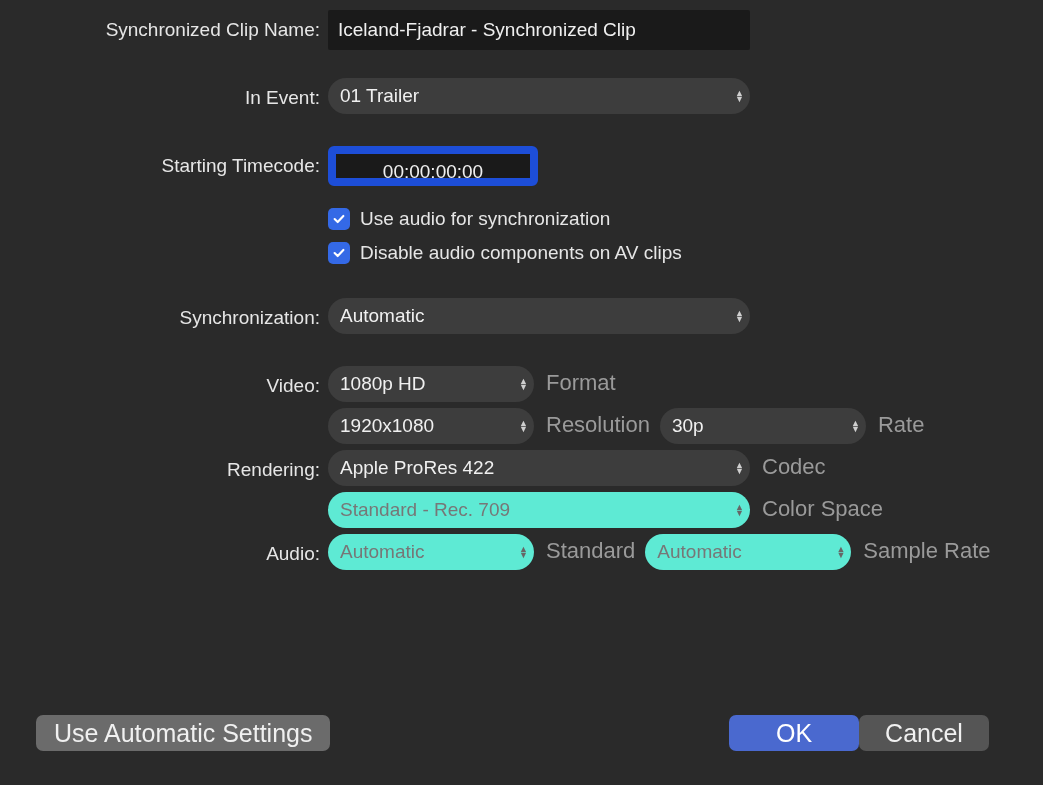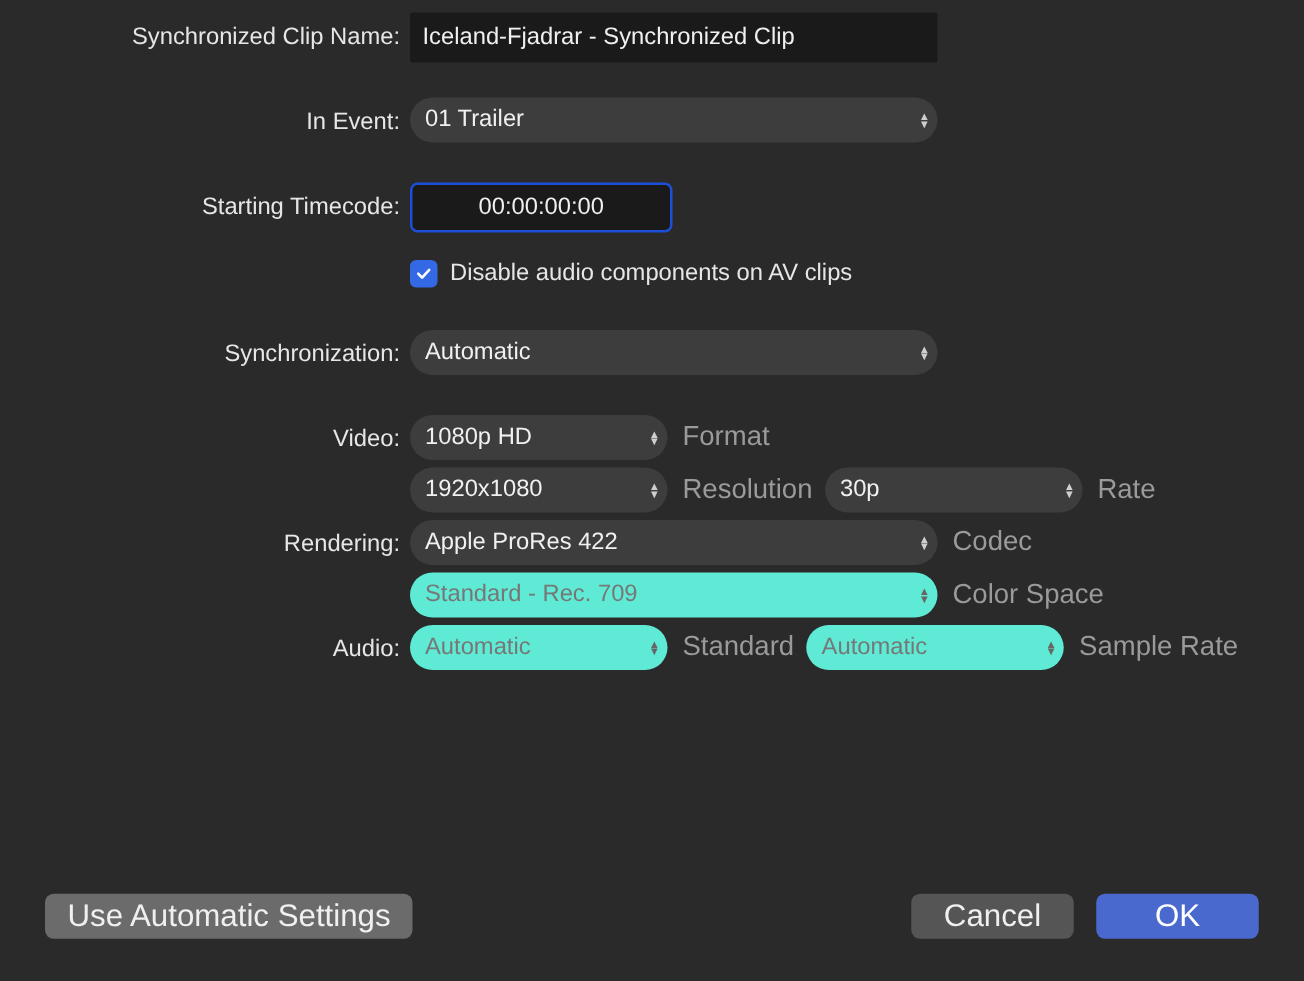--- a/index.html
+++ b/index.html
@@ -43,21 +43,21 @@
     line-height: 40px;
     padding: 0 10px;
     border-radius: 2px;
     width: 422px;
     font-size: 19px;
     box-sizing: border-box;
     outline: none;
   }
   .timecode-input {
     background: #1a1a1a;
-    border: 2px solid #1d4ed8;
+    border: 8px solid #1d4ed8;
     border-radius: 6px;
     color: #f0f0f0;
     height: 40px;
     line-height: 36px;
     width: 210px;
     text-align: center;
     font-size: 19px;
     box-sizing: border-box;
   }
   .popup {
@@ -192,20 +192,28 @@
 
   <div class="row">
     <div class="label-col"></div>
     <div class="field-col">
       <div class="checkbox-row">
         <div class="chk">
           <svg viewBox="0 0 16 16">
             <path d="M3 8 L6.5 11.5 L13 4.5" stroke="#fff" stroke-width="2.4" fill="none" stroke-linecap="round" stroke-linejoin="round"></path>
           </svg>
         </div>
+        <span>Use audio for synchronization</span>
+      </div>
+      <div class="checkbox-row">
+        <div class="chk">
+          <svg viewBox="0 0 16 16">
+            <path d="M3 8 L6.5 11.5 L13 4.5" stroke="#fff" stroke-width="2.4" fill="none" stroke-linecap="round" stroke-linejoin="round"></path>
+          </svg>
+        </div>
         <span>Disable audio components on AV clips</span>
       </div>
     </div>
   </div>
 
   <div class="gap-v-big"></div>
 
   <div class="row">
     <div class="label-col">Synchronization:</div>
     <div class="field-col">
@@ -313,15 +321,15 @@
         </div>
       </div>
     </div>
   </div>
 
 </div>
 
 <div class="footer">
   <div class="btn btn-gray light">Use Automatic Settings</div>
   <div class="spacer"></div>
+  <div class="btn btn-primary">OK</div>
   <div class="btn btn-gray" style="min-width:130px;margin-right:18px;">Cancel</div>
-  <div class="btn btn-primary">OK</div>
 </div>
 
 </body></html>

